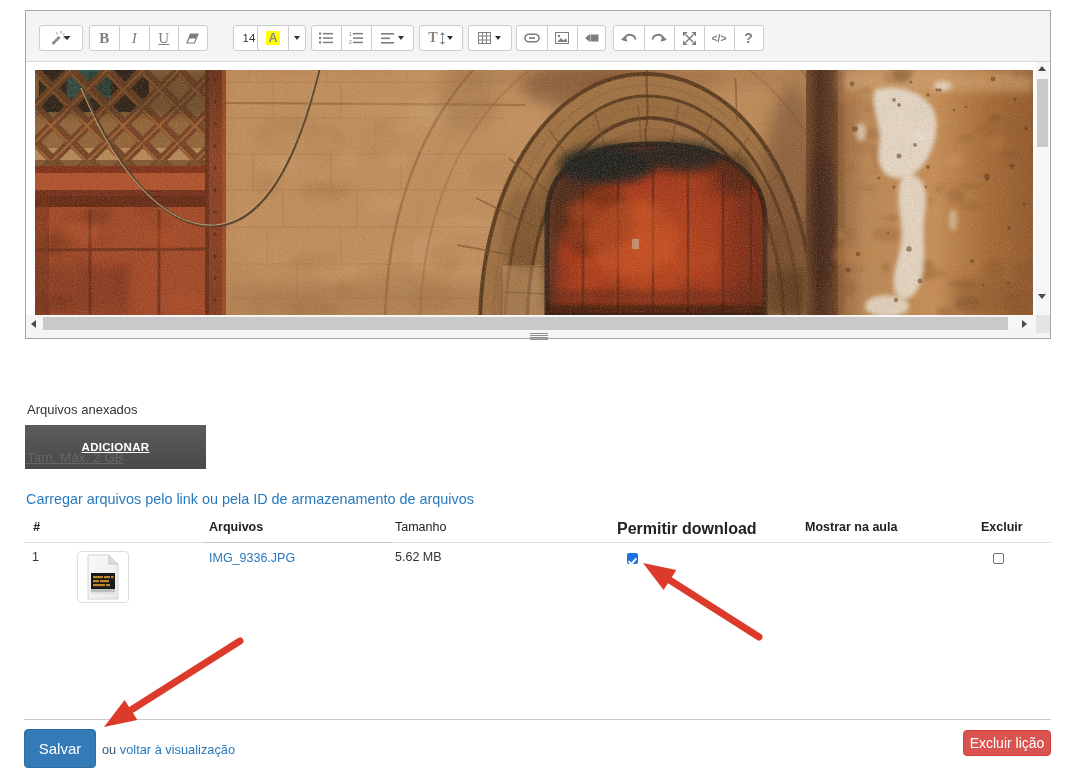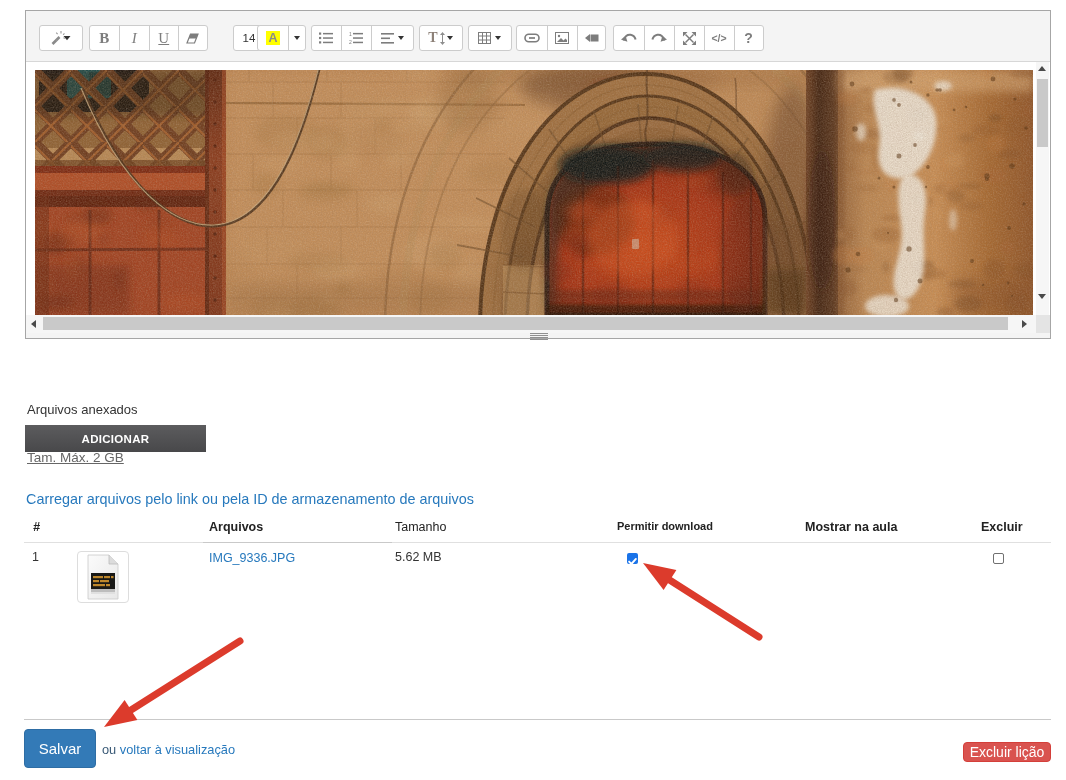--- a/index.html
+++ b/index.html
@@ -611,29 +611,29 @@
       <g stroke="#909090" stroke-width="1">
         <line x1="0" y1="0.5" x2="18" y2="0.5"></line>
         <line x1="0" y1="2.5" x2="18" y2="2.5"></line>
         <line x1="0" y1="4.5" x2="18" y2="4.5"></line>
         <line x1="0" y1="6.5" x2="18" y2="6.5"></line>
       </g>
     </svg>
 </div>
 
 <div class="abs lbl13" style="left:27px;top:402px;">Arquivos anexados</div>
-<div class="abs" style="left:25px;top:425px;width:181px;height:27px;background:linear-gradient(#5c5c5e,#48484a);
-     color:#fff;font-size:11.5px;font-weight:bold;display:flex;align-items:center;justify-content:center;letter-spacing:.3px;">ADICIONAR</div>
+<div class="abs" style="left:25px;top:425px;width:181px;height:44px;background:linear-gradient(#5c5c5e,#48484a);
+     color:#fff;font-size:11.5px;font-weight:bold;display:flex;align-items:center;justify-content:center;letter-spacing:.3px;text-decoration:underline;">ADICIONAR</div>
 <div class="abs" style="left:27px;top:450px;font-size:13.5px;color:#666;text-decoration:underline;">Tam. Máx. 2 GB</div>
 <a class="abs link" style="left:26px;top:491px;font-size:14.4px;">Carregar arquivos pelo link ou pela ID de armazenamento de arquivos</a>
 
 <div class="abs" style="left:33px;top:520px;font-size:12.5px;font-weight:bold;font-style:italic;color:#222;">#</div>
 <div class="abs" style="left:209px;top:520px;font-size:12.5px;font-weight:bold;color:#222;">Arquivos</div>
 <div class="abs" style="left:395px;top:520px;font-size:12.5px;font-weight:normal;color:#222;">Tamanho</div>
-<div class="abs" style="left:581px;top:520px;font-size:11px;font-weight:bold;color:#222;padding-left:36px;">Permitir download</div>
+<div class="abs" style="left:581px;top:520px;font-size:16px;font-weight:bold;color:#222;padding-left:36px;">Permitir download</div>
 <div class="abs" style="left:805px;top:520px;font-size:12.5px;font-weight:bold;color:#222;">Mostrar na aula</div>
 <div class="abs" style="left:981px;top:520px;font-size:12.5px;font-weight:bold;color:#222;">Excluir</div>
 <div class="abs" style="left:24px;top:542px;width:1027px;height:1px;background:#e0e0e0;"></div>
 <div class="abs" style="left:203px;top:542px;width:189px;height:1px;background:#c9c9c9;"></div>
 
 <div class="abs" style="left:32px;top:550px;font-size:12.5px;color:#333;">1</div>
 <div class="abs" style="left:77px;top:551px;width:52px;height:52px;border:1px solid #ddd;border-radius:4px;box-sizing:border-box;" id="filethumb">
   <svg width="50" height="50" viewBox="0 0 50 50">
     <defs>
       <linearGradient id="pg" x1="0" y1="0" x2="1" y2="1">
@@ -666,22 +666,22 @@
       <path d="M2.1 5.6 L4.4 8 L8.9 2.9" stroke="#fff" stroke-width="1.9" fill="none" stroke-linecap="round"></path>
     </svg>
 </div>
 
 <div class="abs" style="left:993px;top:553px;width:11px;height:11px;border:1.5px solid #707070;border-radius:2px;box-sizing:border-box;background:#fff;"></div>
 
 <div class="abs" style="left:24px;top:719px;width:1027px;height:1px;background:#c9c9c9;"></div>
 <div class="abs" style="left:24px;top:729px;width:72px;height:39px;background:#337ab7;border:1px solid #2e6da4;border-radius:4px;
      color:#fff;font-size:15px;display:flex;align-items:center;justify-content:center;box-sizing:border-box;">Salvar</div>
 <div class="abs" style="left:102px;top:742px;font-size:12.8px;color:#3a5a77;">ou <a class="link">voltar à visualização</a></div>
-<div class="abs" style="left:963px;top:730px;width:88px;height:20px;background:#d9534f;border:1px solid #d43f3a;border-radius:4px;
-     color:#fff;font-size:14px;display:flex;align-items:center;justify-content:center;box-sizing:border-box;margin-top:12px;">Excluir lição</div>
+<div class="abs" style="left:963px;top:730px;width:88px;height:26px;background:#d9534f;border:1px solid #d43f3a;border-radius:4px;
+     color:#fff;font-size:14px;display:flex;align-items:center;justify-content:center;box-sizing:border-box;">Excluir lição</div>
 
 <svg class="abs" style="left:0;top:0;pointer-events:none;" width="1066" height="780" viewBox="0 0 1066 780">
   <g fill="#dc3b2c" stroke="none">
     <line x1="759" y1="637" x2="668" y2="579" stroke="#dc3b2c" stroke-width="7" stroke-linecap="round"></line>
     <polygon points="643,563 676.4,569.9 663.6,590.1"></polygon>
     <line x1="240" y1="641" x2="131" y2="710" stroke="#dc3b2c" stroke-width="7" stroke-linecap="round"></line>
     <polygon points="104,727 124.6,699.9 137.4,720.1"></polygon>
   </g>
 </svg>
 

